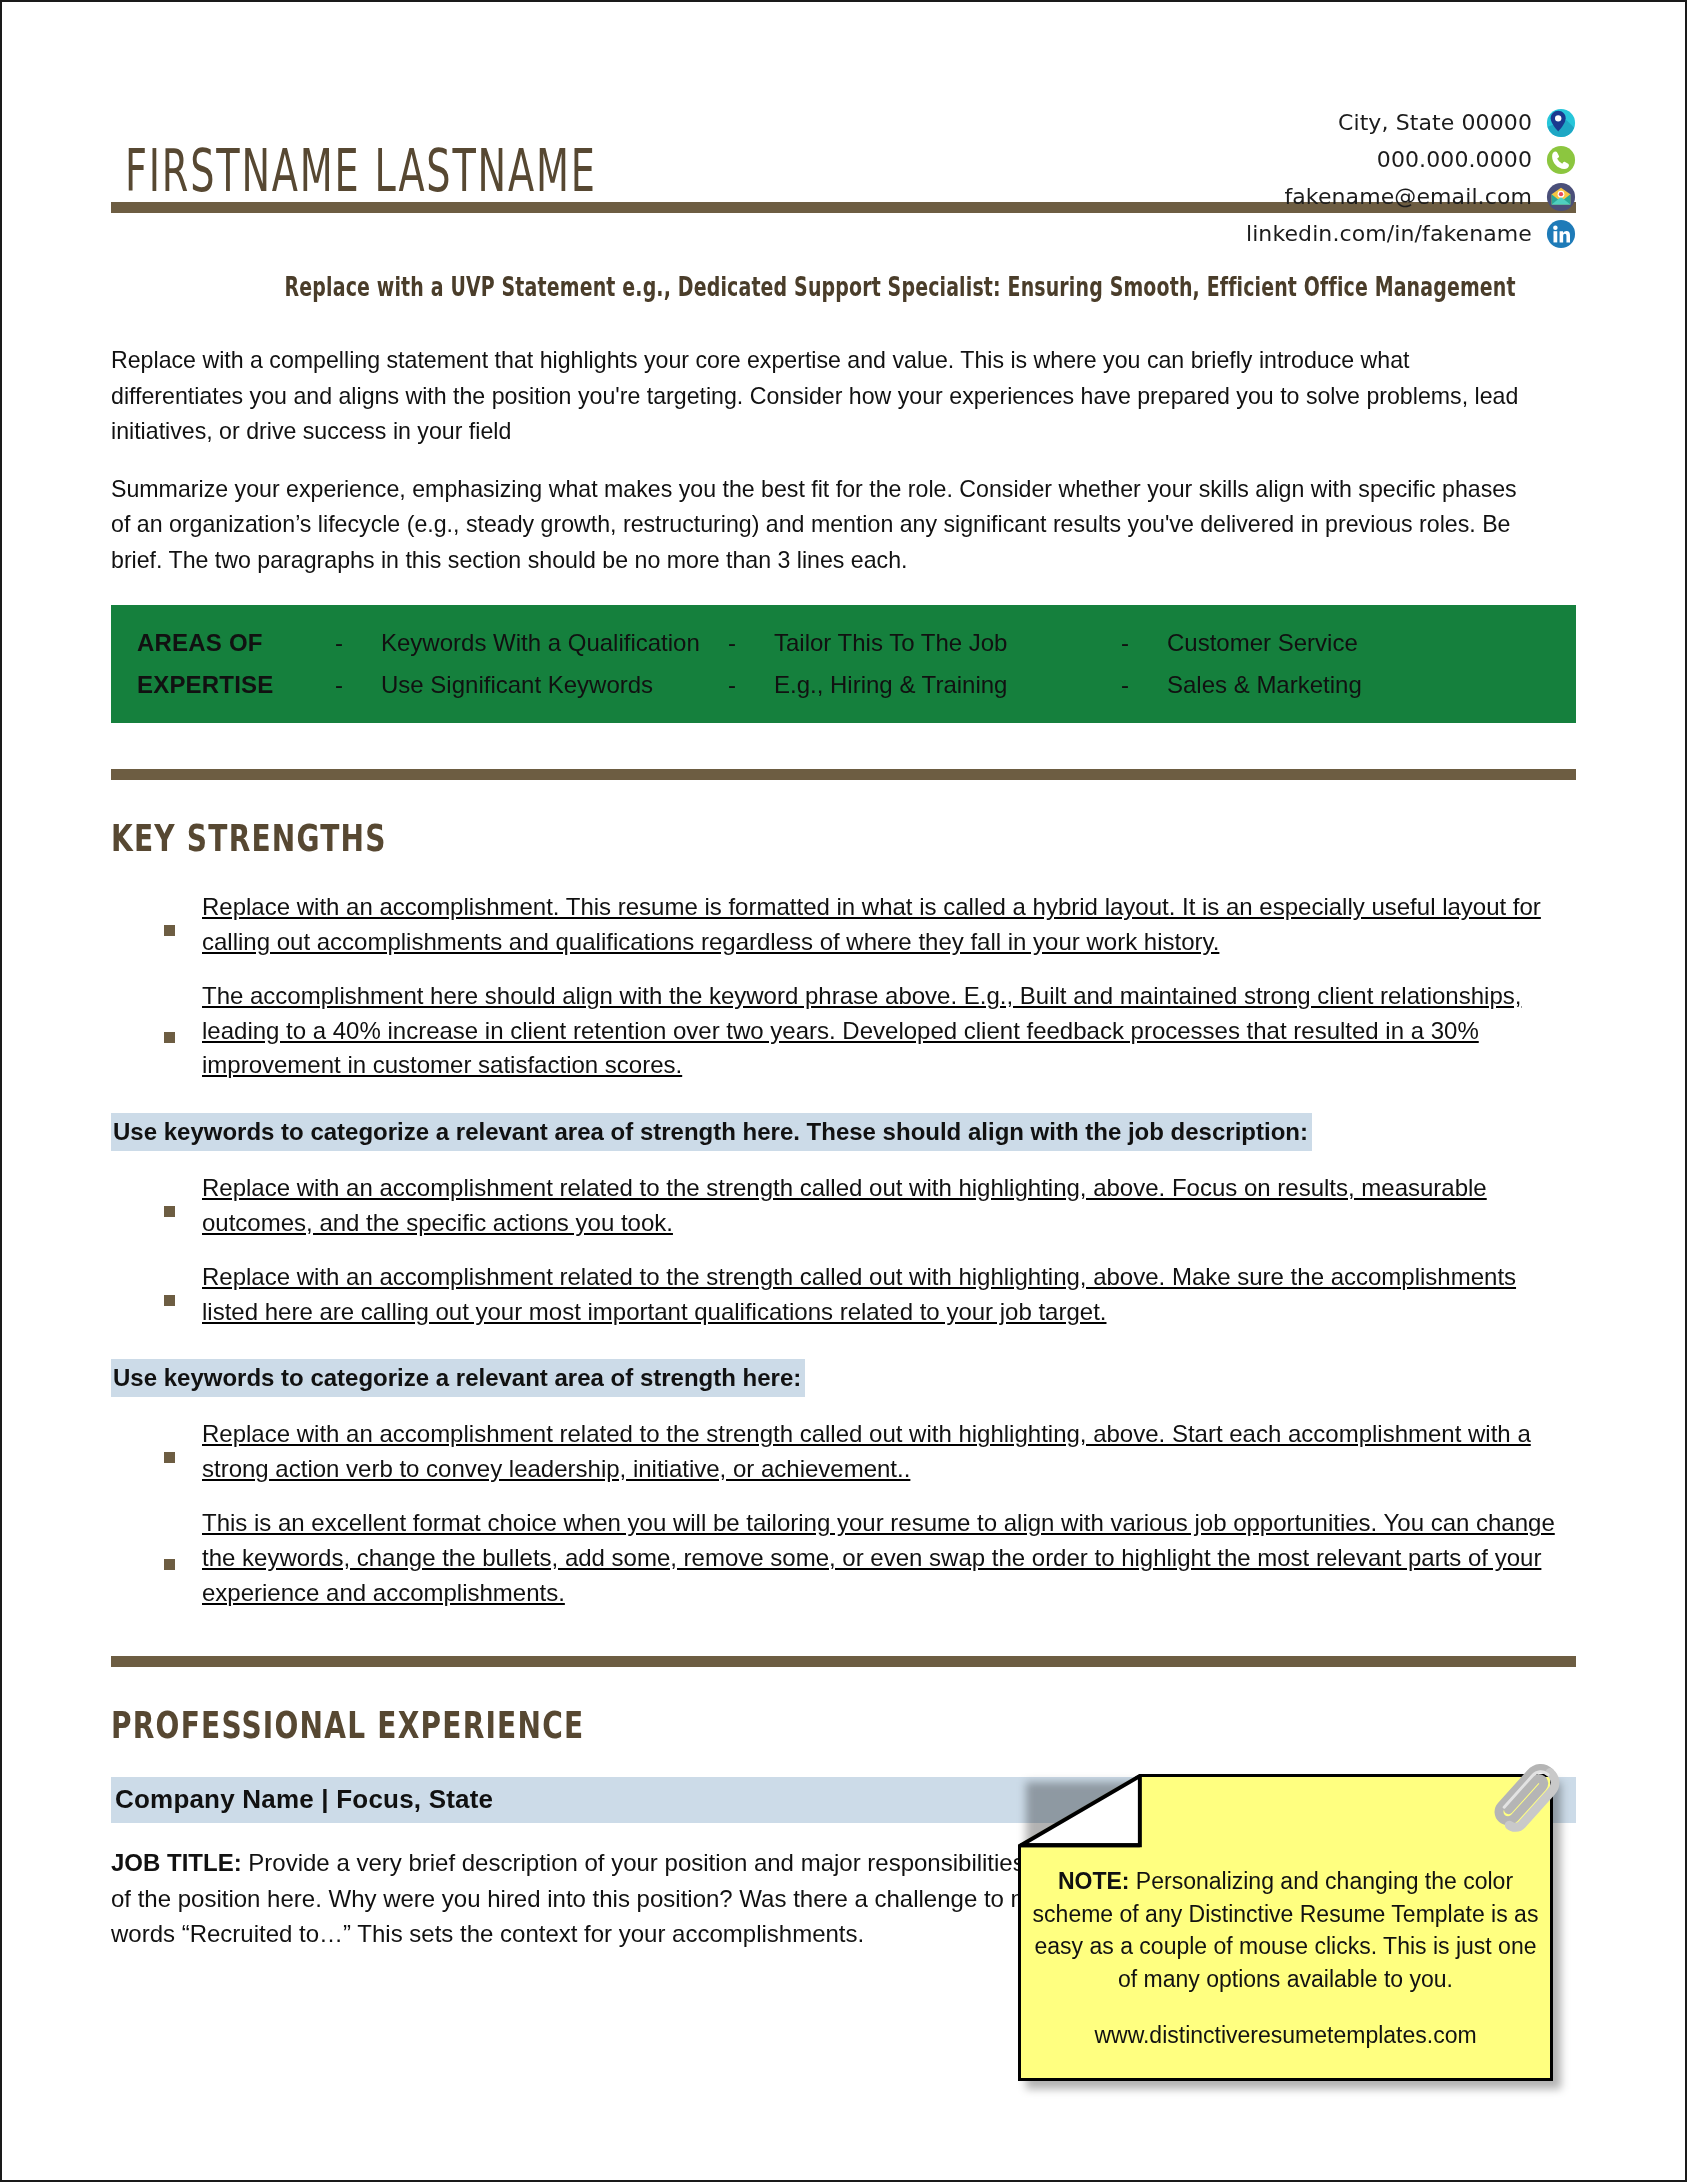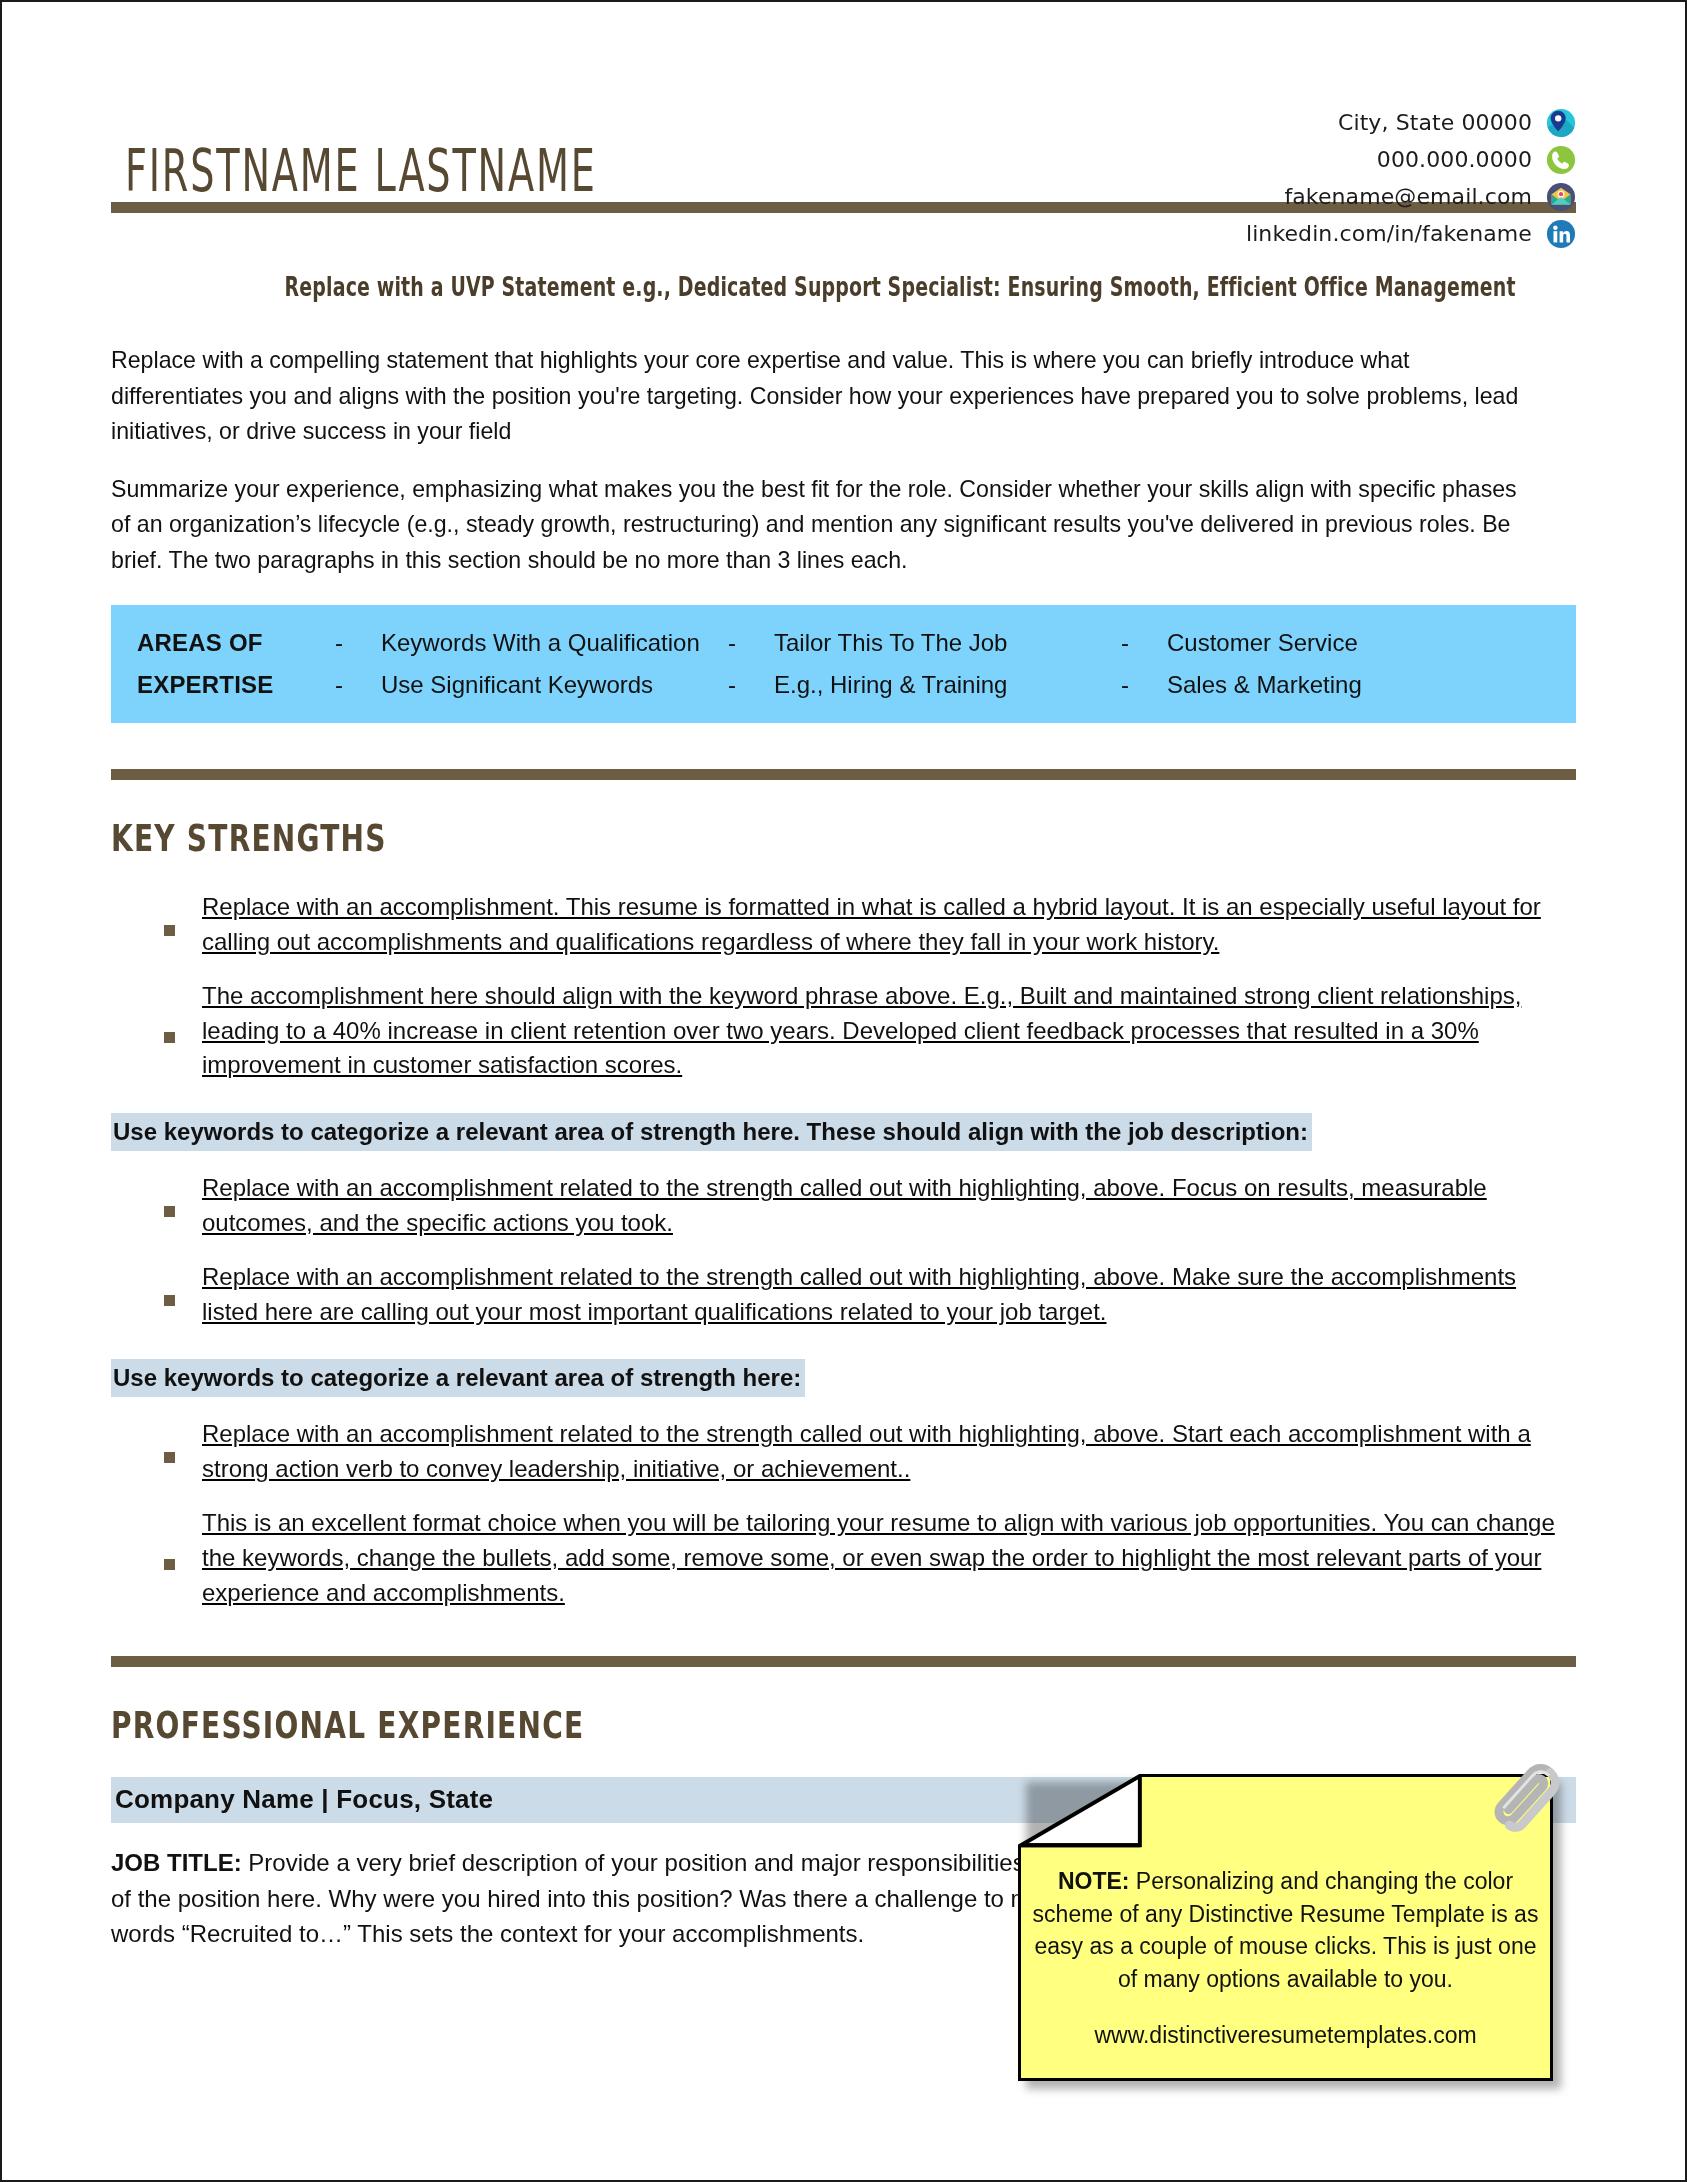--- a/index.html
+++ b/index.html
@@ -122,21 +122,21 @@
     color: #111111;
     text-align: left;
     transform: scaleX(0.965);
     transform-origin: left top;
   }
   .summary p:last-child { margin-bottom: 0; }
 
   
   .expertise-box {
     margin-top: 28px;
-    background: #7dd3fc;
+    background: #15803d;
     padding: 24px 0 24px 26px;
     box-sizing: border-box;
   }
   .expertise-grid {
     display: grid;
     grid-template-columns: 198px 46px 347px 46px 347px 46px 1fr;
     row-gap: 14px;
     align-items: center;
   }
   .exp-label {

